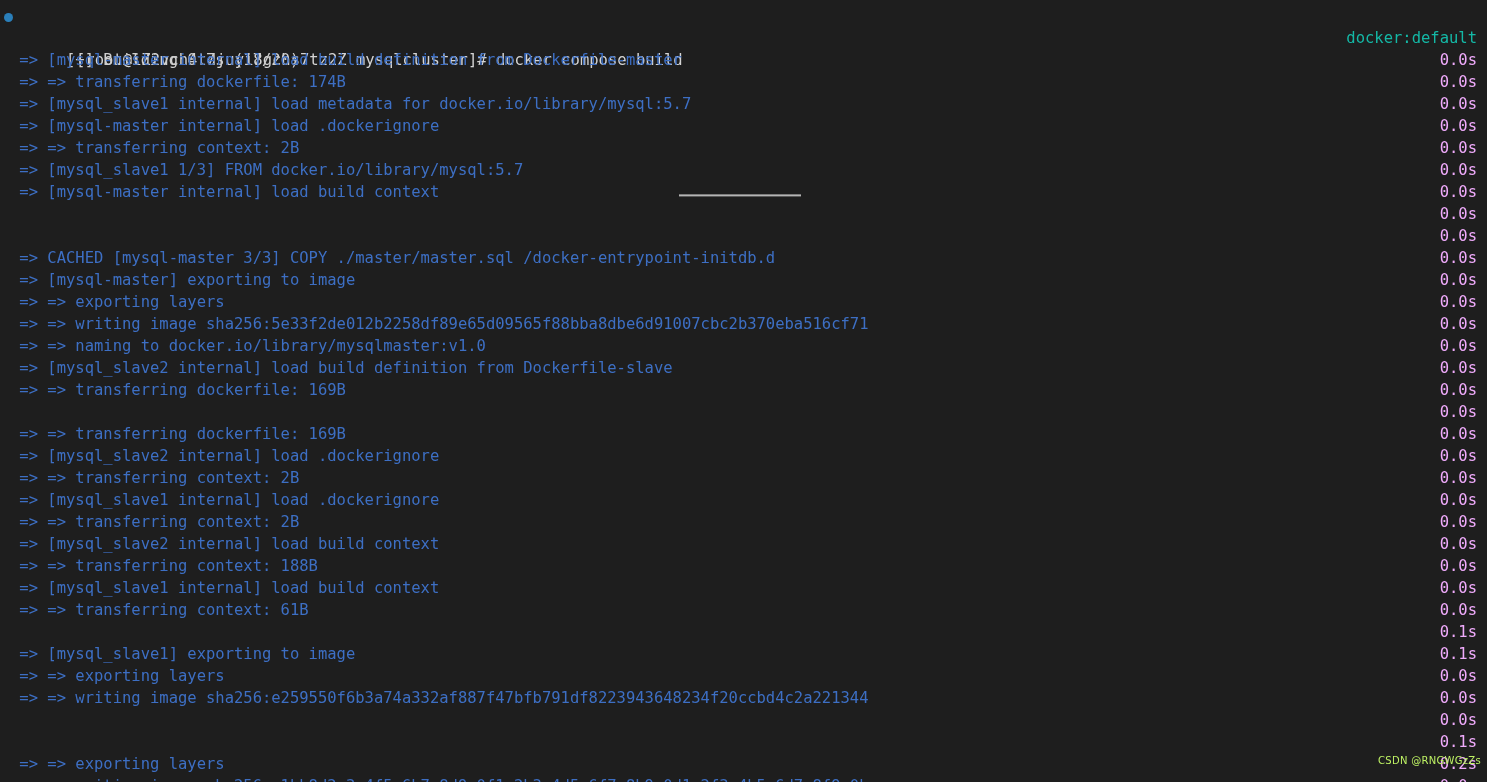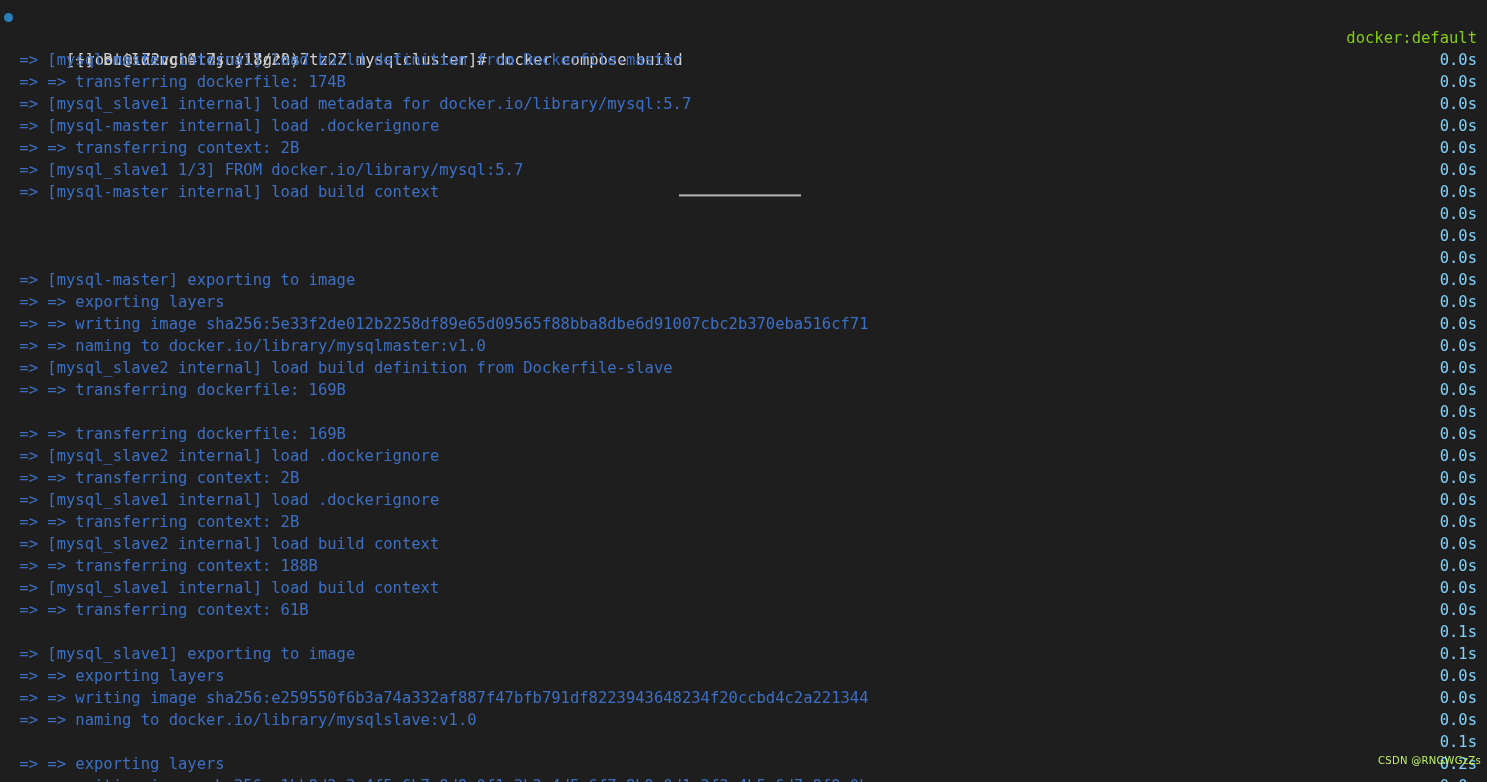--- a/index.html
+++ b/index.html
@@ -27,28 +27,28 @@
     box-sizing: border-box;
   }
   .line .txt {
     display: inline-block;
     vertical-align: top;
   }
   .line .time {
     position: absolute;
     right: 10px;
     top: 0;
-    color: #7dd3fc;
+    color: #f0abfc;
     white-space: pre;
   }
   .line.head {
     color: #cfcfcf;
   }
   .line.head .time {
-    color: #84cc16;
+    color: #14b8a6;
   }
   .prompt-line {
     position: relative;
     height: 22px;
     white-space: pre;
     color: #d4d4d4;
     padding-left: 20px;
     box-sizing: border-box;
   }
   .dot {
@@ -112,42 +112,42 @@
     <div id="log-lines">
         <div class="line"><span class="txt"> =&gt; [mysql-master internal] load build definition from Dockerfile-master</span><span class="time">0.0s</span></div>
         <div class="line"><span class="txt"> =&gt; =&gt; transferring dockerfile: 174B</span><span class="time">0.0s</span></div>
         <div class="line"><span class="txt"> =&gt; [mysql_slave1 internal] load metadata for docker.io/library/mysql:5.7</span><span class="time">0.0s</span></div>
         <div class="line"><span class="txt"> =&gt; [mysql-master internal] load .dockerignore</span><span class="time">0.0s</span></div>
         <div class="line"><span class="txt"> =&gt; =&gt; transferring context: 2B</span><span class="time">0.0s</span></div>
         <div class="line"><span class="txt"> =&gt; [mysql_slave1 1/3] FROM docker.io/library/mysql:5.7</span><span class="time">0.0s</span></div>
         <div class="line"><span class="txt"> =&gt; [mysql-master internal] load build context</span><span class="time">0.0s</span></div>
         <div class="line"><span class="time">0.0s</span></div>
         <div class="line"><span class="time">0.0s</span></div>
-        <div class="line"><span class="time">0.0s</span></div>
+        <div class="line"><span class="txt"> =&gt; CACHED [mysql-master 3/3] COPY ./master/master.sql /docker-entrypoint-initdb.d</span><span class="time">0.0s</span></div>
         <div class="line"><span class="txt"> =&gt; [mysql-master] exporting to image</span><span class="time">0.0s</span></div>
         <div class="line"><span class="txt"> =&gt; =&gt; exporting layers</span><span class="time">0.0s</span></div>
         <div class="line"><span class="txt"> =&gt; =&gt; writing image sha256:5e33f2de012b2258df89e65d09565f88bba8dbe6d91007cbc2b370eba516cf71</span><span class="time">0.0s</span></div>
         <div class="line"><span class="txt"> =&gt; =&gt; naming to docker.io/library/mysqlmaster:v1.0</span><span class="time">0.0s</span></div>
         <div class="line"><span class="txt"> =&gt; [mysql_slave2 internal] load build definition from Dockerfile-slave</span><span class="time">0.0s</span></div>
         <div class="line"><span class="txt"> =&gt; =&gt; transferring dockerfile: 169B</span><span class="time">0.0s</span></div>
         <div class="line"><span class="time">0.0s</span></div>
         <div class="line"><span class="txt"> =&gt; =&gt; transferring dockerfile: 169B</span><span class="time">0.0s</span></div>
         <div class="line"><span class="txt"> =&gt; [mysql_slave2 internal] load .dockerignore</span><span class="time">0.0s</span></div>
         <div class="line"><span class="txt"> =&gt; =&gt; transferring context: 2B</span><span class="time">0.0s</span></div>
         <div class="line"><span class="txt"> =&gt; [mysql_slave1 internal] load .dockerignore</span><span class="time">0.0s</span></div>
         <div class="line"><span class="txt"> =&gt; =&gt; transferring context: 2B</span><span class="time">0.0s</span></div>
         <div class="line"><span class="txt"> =&gt; [mysql_slave2 internal] load build context</span><span class="time">0.0s</span></div>
         <div class="line"><span class="txt"> =&gt; =&gt; transferring context: 188B</span><span class="time">0.0s</span></div>
         <div class="line"><span class="txt"> =&gt; [mysql_slave1 internal] load build context</span><span class="time">0.0s</span></div>
         <div class="line"><span class="txt"> =&gt; =&gt; transferring context: 61B</span><span class="time">0.0s</span></div>
         <div class="line"><span class="time">0.1s</span></div>
         <div class="line"><span class="txt"> =&gt; [mysql_slave1] exporting to image</span><span class="time">0.1s</span></div>
         <div class="line"><span class="txt"> =&gt; =&gt; exporting layers</span><span class="time">0.0s</span></div>
         <div class="line"><span class="txt"> =&gt; =&gt; writing image sha256:e259550f6b3a74a332af887f47bfb791df8223943648234f20ccbd4c2a221344</span><span class="time">0.0s</span></div>
-        <div class="line"><span class="txt"> =&gt; =&gt; naming to docker.io/library/mysqlslave:v1.0</span><span class="time">0.0s</span></div>
+        <div class="line"><span class="time">0.0s</span></div>
         <div class="line"><span class="time">0.1s</span></div>
         <div class="line"><span class="txt"> =&gt; =&gt; exporting layers</span><span class="time">0.2s</span></div>
         <div class="line"><span class="txt"> =&gt; =&gt; writing image sha256:a1bb8d2c3e4f5a6b7c8d9e0f1a2b3c4d5e6f7a8b9c0d1e2f3a4b5c6d7e8f9a0b</span><span class="time">0.0s</span></div>
       </div>
   </div>
 
   <div class="sel-artifact"></div>
 
   <div class="watermark">CSDN @RNGWGzZs</div>
 </div>

